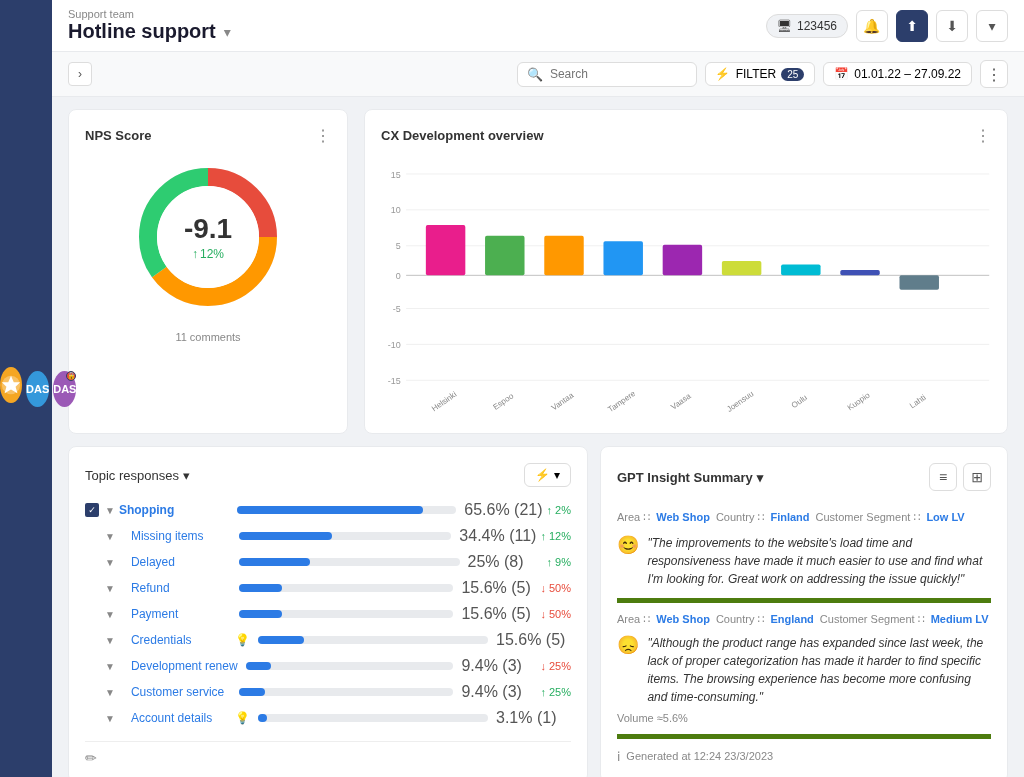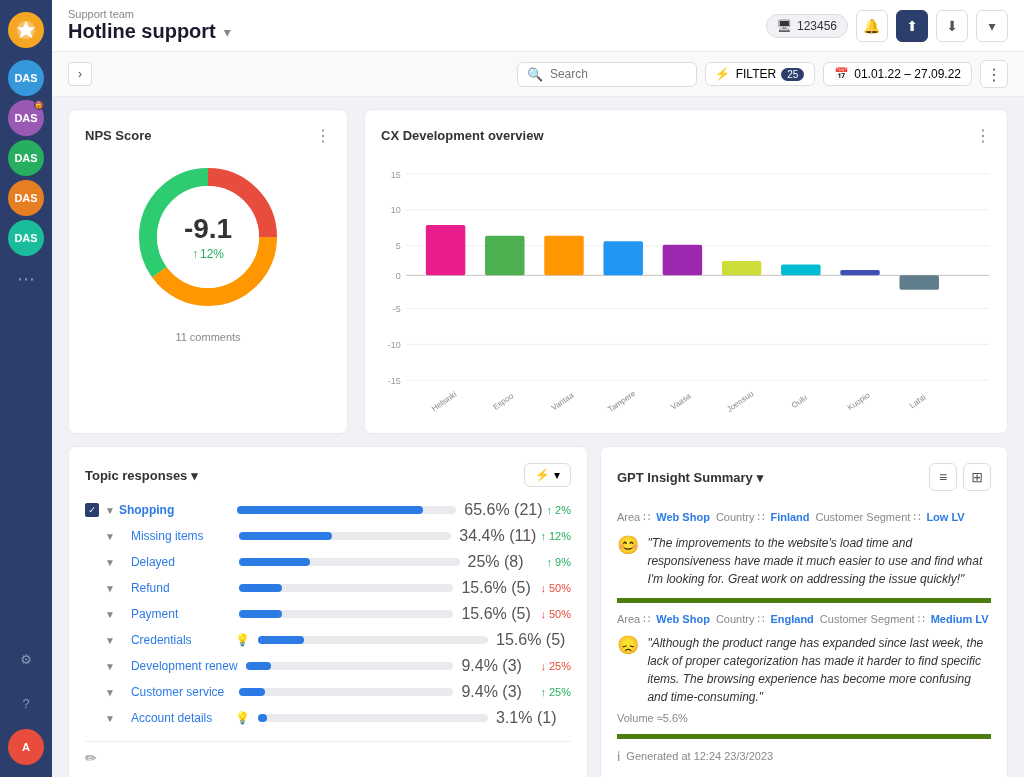--- a/index.html
+++ b/index.html
@@ -1,19 +1,19 @@
 <!DOCTYPE html>
 <html><head>
   <meta charset="utf-8">
   <style>
     * { box-sizing: border-box; margin: 0; padding: 0; }
     body { font-family: -apple-system, BlinkMacSystemFont, 'Segoe UI', sans-serif; background: #f0f2f5; font-size: 13px; color: #333; display: flex; height: 777px; overflow: hidden; }
 
     
-    .sidebar { width: 52px; background: #2c3e6b; display: flex; flex-direction: column; align-items: center; padding: 12px 0; gap: 4px; flex-shrink: 0; }
+    .sidebar { width: 52px; background: #2c3e6b; display: flex; flex-direction: row; align-items: center; padding: 0 0; gap: 4px; flex-shrink: 0; }
     .sidebar-logo { width: 36px; height: 36px; background: #f5a623; border-radius: 50%; display: flex; align-items: center; justify-content: center; margin-bottom: 8px; }
     .sidebar-logo svg { width: 22px; height: 22px; }
     .sidebar-avatar { width: 36px; height: 36px; border-radius: 50%; display: flex; align-items: center; justify-content: center; font-size: 11px; font-weight: 700; color: #fff; cursor: pointer; }
     .sidebar-dots { color: #8899bb; font-size: 18px; margin-top: 8px; cursor: pointer; }
     .sidebar-bottom { margin-top: auto; display: flex; flex-direction: column; align-items: center; gap: 8px; }
     .sidebar-icon { width: 36px; height: 36px; display: flex; align-items: center; justify-content: center; color: #8899bb; cursor: pointer; border-radius: 6px; }
 
     
     .main { flex: 1; display: flex; flex-direction: column; overflow: hidden; }
 
@@ -64,21 +64,21 @@
     .cx-card { flex: 1; }
     .cx-chart { height: 260px; position: relative; }
     .bar-chart { width: 100%; height: 100%; }
 
     
     .bottom-row { display: flex; gap: 12px; }
 
     
     .topic-card { width: 520px; flex-shrink: 0; }
     .topic-header { display: flex; justify-content: space-between; align-items: center; margin-bottom: 10px; }
-    .topic-title-btn { display: flex; align-items: center; gap: 4px; font-size: 13px; font-weight: 700; cursor: pointer; background: none; border: none; color: #333; }
+    .topic-title-btn { display: flex; align-items: center; gap: 4px; font-size: 13px; font-weight: 400; cursor: pointer; background: none; border: none; color: #333; }
     .topic-controls { display: flex; gap: 6px; }
     .topic-btn { display: flex; align-items: center; gap: 4px; background: #fff; border: 1px solid #ddd; border-radius: 6px; padding: 4px 10px; cursor: pointer; font-size: 12px; }
     .topic-item { display: flex; align-items: center; padding: 4px 0; }
     .topic-checkbox { width: 14px; height: 14px; background: #2c3e6b; border-radius: 2px; display: flex; align-items: center; justify-content: center; flex-shrink: 0; margin-right: 6px; }
     .topic-chevron { color: #888; font-size: 10px; margin-right: 4px; cursor: pointer; }
     .topic-name { font-size: 12px; font-weight: 600; color: #2c7be5; cursor: pointer; min-width: 110px; }
     .topic-name.sub { font-weight: 400; color: #2c7be5; margin-left: 12px; min-width: 100px; }
     .topic-bar-wrap { flex: 1; height: 8px; background: #e8eaed; border-radius: 4px; margin: 0 8px; }
     .topic-bar { height: 8px; border-radius: 4px; }
     .topic-pct { font-size: 16px; color: #555; white-space: nowrap; min-width: 75px; }

